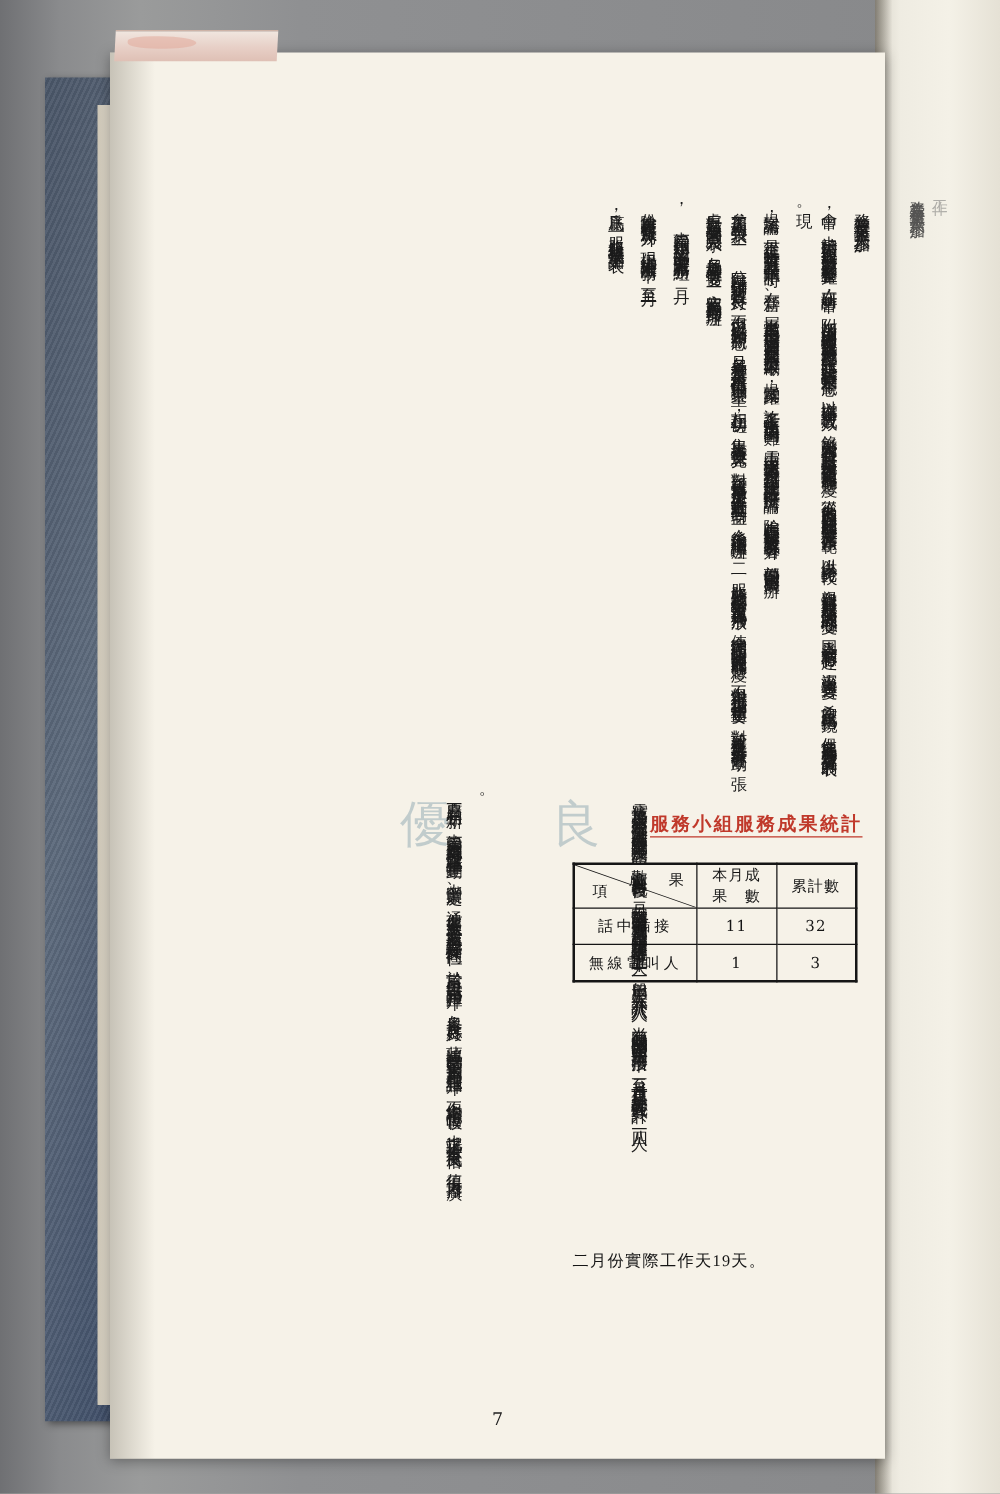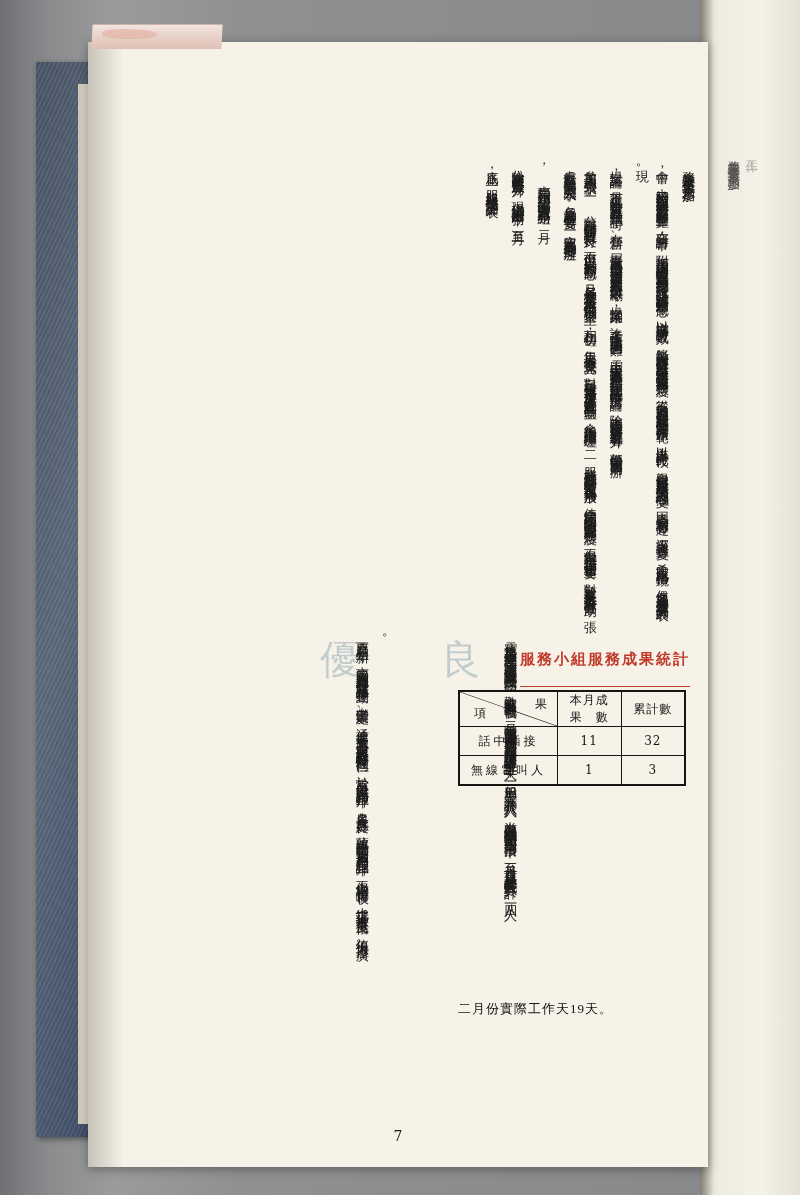--- a/index.html
+++ b/index.html
@@ -99,21 +99,21 @@
   }
   .lower-mid .col{height:415px;margin-left:6px;}
 
   
   .table-title{
     position:absolute;left:520px;top:650px;
     writing-mode:horizontal-tb;
     font-size:15px;letter-spacing:2px;color:#c0392b;
     font-weight:bold;
   }
-  .table-title u{text-decoration:none;border-bottom:1.5px solid #c0392b;padding-bottom:18px;}
+  .table-title u{text-decoration:none;border-bottom:1.5px solid #c0392b;padding-bottom:1px;}
   .stat-table{
     position:absolute;left:458px;top:690px;
     width:228px;
     border:2px solid #151515;
     border-collapse:collapse;
     background:transparent;
     font-size:12px;
   }
   .stat-table td{
     border:1px solid #151515;

